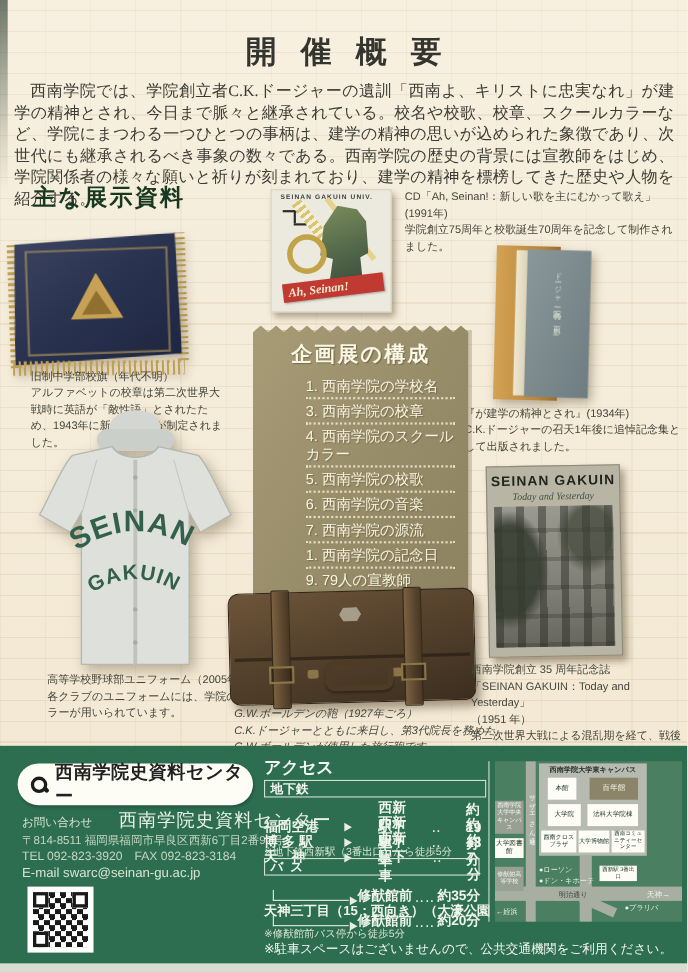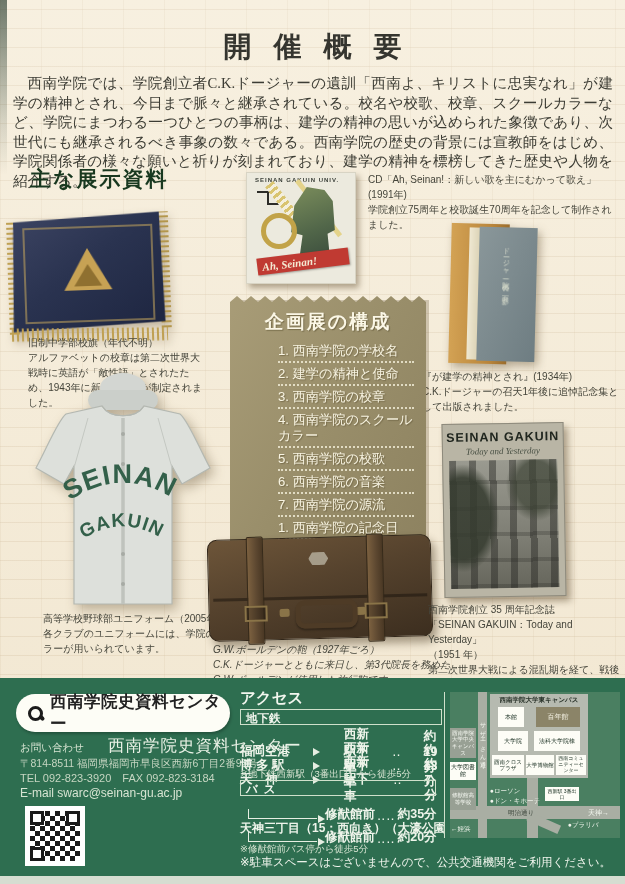--- a/index.html
+++ b/index.html
@@ -255,21 +255,20 @@
   <div class="abs caption cap-dojer">
     <span class="cap-title">『が建学の精神とされ』(1934年)</span>
     <span>C.K.ドージャーの召天1年後に追悼記念集として出版されました。</span>
   </div>
 
   <div class="abs panel-shadow"></div>
   <div class="abs panel">
     <div class="abs panel-title">企画展の構成</div>
     <div class="abs panel-items">
       <div class="panel-item">1. 西南学院の学校名</div>
-      <div class="panel-item">2. 建学の精神と使命</div>
       <div class="panel-item">3. 西南学院の校章</div>
       <div class="panel-item">4. 西南学院のスクールカラー</div>
       <div class="panel-item">5. 西南学院の校歌</div>
       <div class="panel-item">6. 西南学院の音楽</div>
       <div class="panel-item">7. 西南学院の源流</div>
       <div class="panel-item">1. 西南学院の記念日</div>
       <div class="panel-item">9. 79人の宣教師</div>
     </div>
   </div>
 

